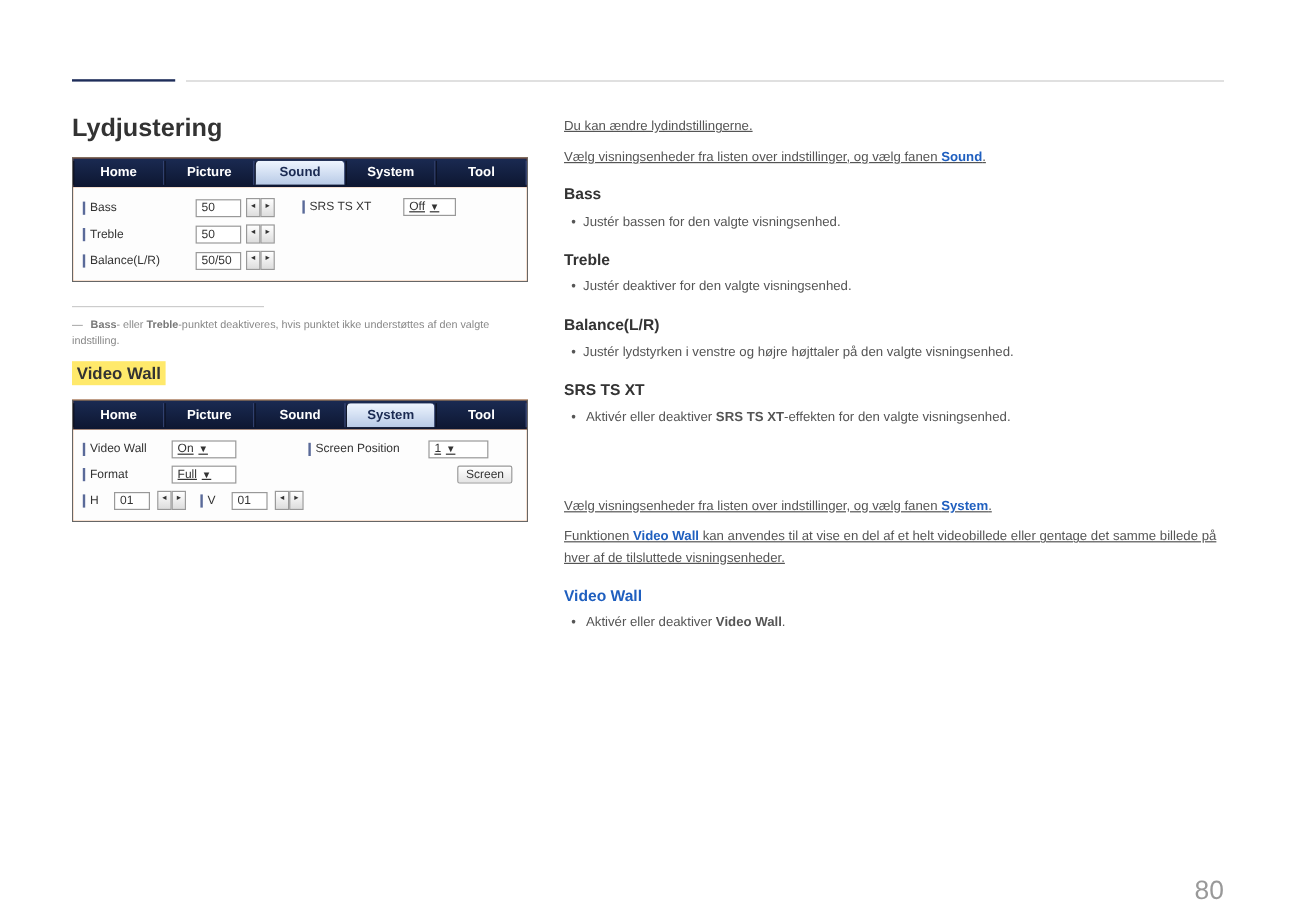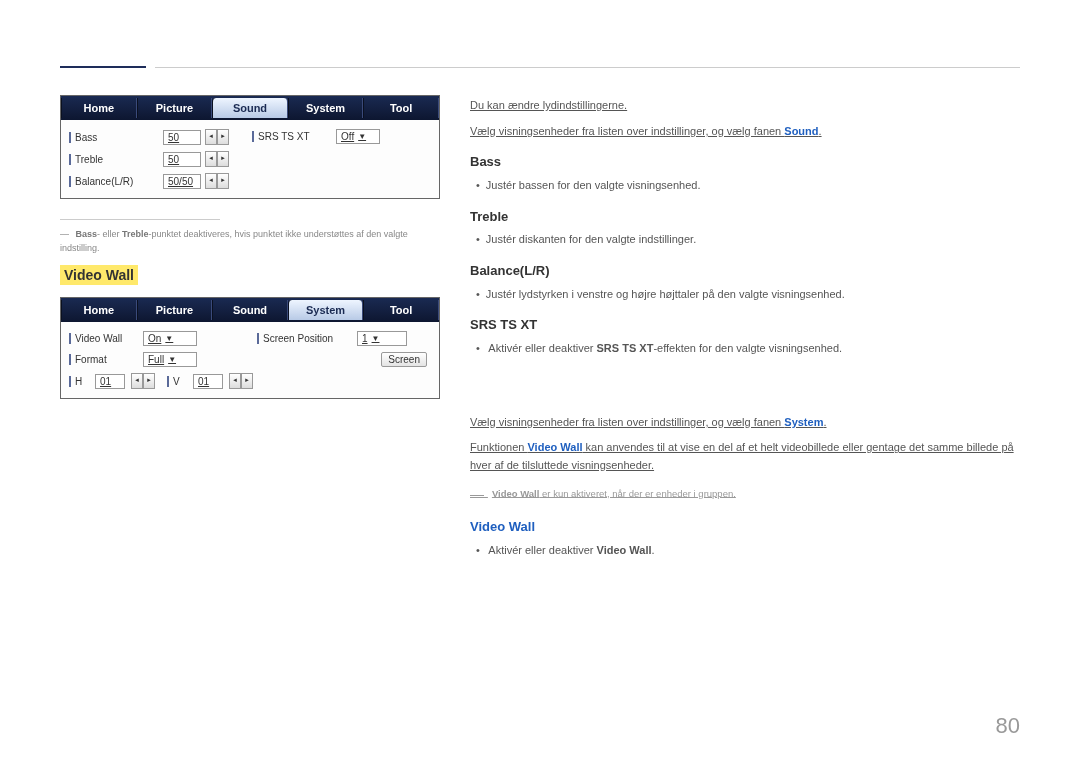--- a/index.html
+++ b/index.html
@@ -113,21 +113,20 @@
     border-left: 2px solid #5a6a99;
     padding-left: 4px;
   }
   .num-box {
     border: 1px solid #999;
     background: #fff;
     padding: 1px 4px;
     font-size: 10px;
     min-width: 28px;
     text-align: left;
-    text-decoration: underline;
   }
   .dropdown {
     border: 1px solid #999;
     background: #fff;
     padding: 1px 4px;
     font-size: 10px;
     min-width: 34px;
     display: inline-flex;
     align-items: center;
     text-decoration: underline;
@@ -195,38 +194,39 @@
     color: #555;
   }
   .sysnote {
     font-size: 9.5px;
     color: #999;
     margin: 6px 0 10px 0;
   }
   .sysnote .dash { margin-right: 4px; font-size: 14px; vertical-align: middle;}
   .page-num {
     position: absolute;
-    bottom: 24px;
+    bottom: 8px;
     right: 60px;
     font-size: 22px;
     color: #999;
     font-weight: 300;
   }
   .flex-row { display:flex; gap:6px; align-items:center; }
 </style>
 </head>
 <body>
 
 <div class="page">
   <div class="accent-bar"></div>
   <div class="hr-full"></div>
 
   <div class="columns">
 
     <div class="left-col">
+      <h2 class="section-title">Lydjustering</h2>
 
       <div class="tab-panel">
         <div class="tab-bar">
           <div class="tab">Home</div>
           <div class="tab">Picture</div>
           <div class="tab active">Sound</div>
           <div class="tab">System</div>
           <div class="tab">Tool</div>
         </div>
         <div class="panel-body">
@@ -336,21 +336,21 @@
         <span>Vælg visningsenheder fra listen over indstillinger, og vælg fanen </span><span class="blue-bold">Sound</span><span>.</span>
       </p>
 
       <div class="sub-head">Bass</div>
       <ul class="bullet">
           <li>Justér bassen for den valgte visningsenhed.</li>
         </ul>
 
       <div class="sub-head">Treble</div>
       <ul class="bullet">
-          <li>Justér diskanten for den valgte indstillinger.</li>
+          <li>Justér deaktiver for den valgte visningsenhed.</li>
         </ul>
 
       <div class="sub-head">Balance(L/R)</div>
       <ul class="bullet">
           <li>Justér lydstyrken i venstre og højre højttaler på den valgte visningsenhed.</li>
         </ul>
 
       <div class="sub-head">SRS TS XT</div>
       <ul class="bullet">
           <li>
@@ -359,23 +359,20 @@
         </ul>
 
       <div style="height:46px;"></div>
 
       <p>
         <span>Vælg visningsenheder fra listen over indstillinger, og vælg fanen </span><span class="blue-bold">System</span><span>.</span>
       </p>
       <p>
         <span>Funktionen </span><span class="blue-bold">Video Wall</span><span> kan anvendes til at vise en del af et helt videobillede eller gentage det samme billede på hver af de tilsluttede visningsenheder.</span>
       </p>
-      <p class="sysnote">
-        <span class="dash">― </span><b>Video Wall</b><span> er kun aktiveret, når der er enheder i gruppen.</span>
-      </p>
 
       <div class="sub-head blue">Video Wall</div>
       <ul class="bullet">
           <li>
         <span>Aktivér eller deaktiver </span><b>Video Wall</b><span>.</span>
       </li>
         </ul>
     </div>
   </div>
 

